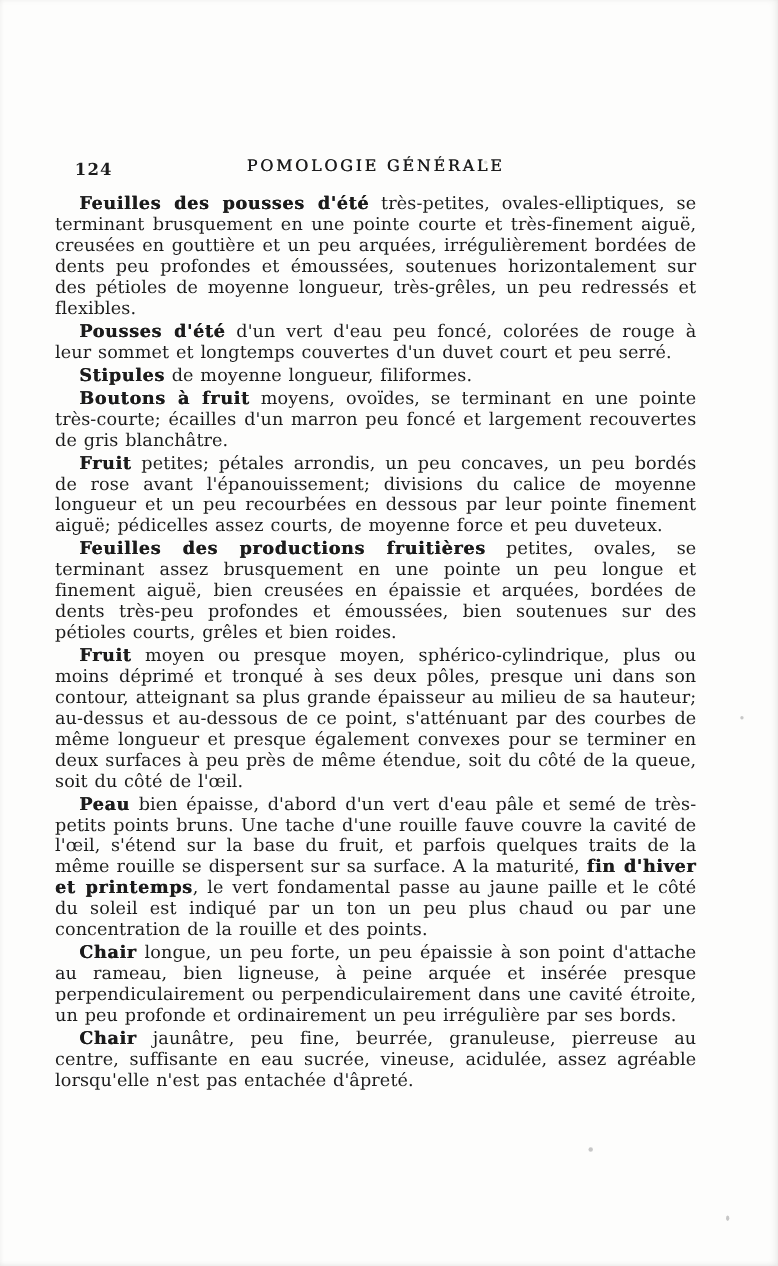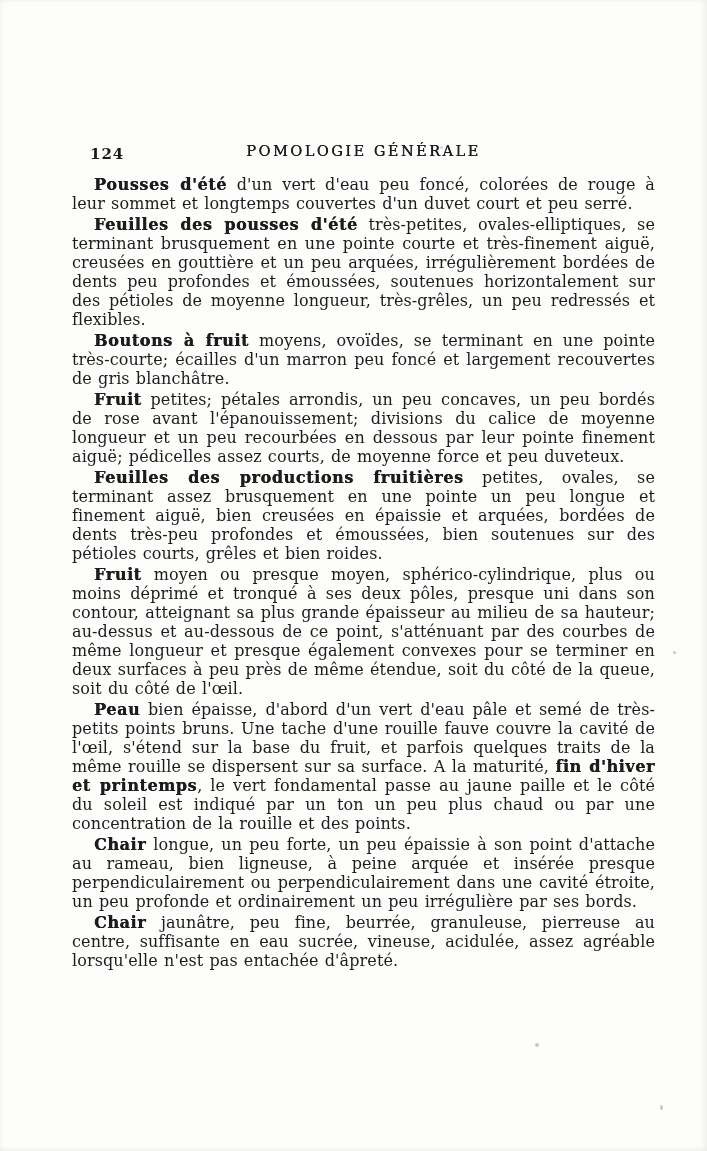--- a/index.html
+++ b/index.html
@@ -15,21 +15,21 @@
   .page{
     position:relative;
     width:707px;height:1151px;
     background:var(--paper);
     color:var(--ink);
     box-shadow:inset -3px 0 6px rgba(0,0,0,0.05), inset 0 -2px 4px rgba(0,0,0,0.03), inset 2px 0 4px rgba(0,0,0,0.02);
     overflow:hidden;
   }
   .text-block{
     position:absolute;
-    left:72px;top:143px;
+    left:50px;top:143px;
     width:583px;
   }
   .header{
     position:relative;
     height:22px;
     margin-bottom:10px;
   }
   .folio{
     position:absolute;
     left:18px;top:2px;
@@ -72,22 +72,23 @@
 </head>
 <body>
 
 <div class="page">
   <div class="text-block">
     <div class="header">
       <span class="folio">124</span>
       <span class="running-title">POMOLOGIE GÉNÉRALE</span>
     </div>
     <div class="body-text" id="paragraphs">
+        <p><b>Feuilles des pousses d'été</b><span> très-petites, ovales-elliptiques, se terminant brusquement en une pointe courte et très-finement aiguë, creusées en gouttière et un peu arquées, irrégulièrement bordées de dents peu profondes et émoussées, soutenues horizontalement sur des pétioles de moyenne longueur, très-grêles, un peu redressés et flexibles.</span></p>
         <p><b>Pousses d'été</b><span> d'un vert d'eau peu foncé, colorées de rouge à leur sommet et longtemps couvertes d'un duvet court et peu serré.</span></p>
-        <p><b>Feuilles des pousses d'été</b><span> très-petites, ovales-elliptiques, se terminant brusquement en une pointe courte et très-finement aiguë, creusées en gouttière et un peu arquées, irrégulièrement bordées de dents peu profondes et émoussées, soutenues horizontalement sur des pétioles de moyenne longueur, très-grêles, un peu redressés et flexibles.</span></p>
+        <p><b>Stipules</b><span> de moyenne longueur, filiformes.</span></p>
         <p><b>Boutons à fruit</b><span> moyens, ovoïdes, se terminant en une pointe très-courte; écailles d'un marron peu foncé et largement recouvertes de gris blanchâtre.</span></p>
         <p><b>Fruit</b><span> petites; pétales arrondis, un peu concaves, un peu bordés de rose avant l'épanouissement; divisions du calice de moyenne longueur et un peu recourbées en dessous par leur pointe finement aiguë; pédicelles assez courts, de moyenne force et peu duveteux.</span></p>
         <p><b>Feuilles des productions fruitières</b><span> petites, ovales, se terminant assez brusquement en une pointe un peu longue et finement aiguë, bien creusées en épaissie et arquées, bordées de dents très-peu profondes et émoussées, bien soutenues sur des pétioles courts, grêles et bien roides.</span></p>
         <p><b>Fruit</b><span> moyen ou presque moyen, sphérico-cylindrique, plus ou moins déprimé et tronqué à ses deux pôles, presque uni dans son contour, atteignant sa plus grande épaisseur au milieu de sa hauteur; au-dessus et au-dessous de ce point, s'atténuant par des courbes de même longueur et presque également convexes pour se terminer en deux surfaces à peu près de même étendue, soit du côté de la queue, soit du côté de l'œil.</span></p>
         <p><b>Peau</b><span> bien épaisse, d'abord d'un vert d'eau pâle et semé de très-petits points bruns. Une tache d'une rouille fauve couvre la cavité de l'œil, s'étend sur la base du fruit, et parfois quelques traits de la même rouille se dispersent sur sa surface. A la maturité, </span><b>fin d'hiver et printemps</b><span>, le vert fondamental passe au jaune paille et le côté du soleil est indiqué par un ton un peu plus chaud ou par une concentration de la rouille et des points.</span></p>
         <p><b>Chair</b><span> longue, un peu forte, un peu épaissie à son point d'attache au rameau, bien ligneuse, à peine arquée et insérée presque perpendiculairement ou perpendiculairement dans une cavité étroite, un peu profonde et ordinairement un peu irrégulière par ses bords.</span></p>
         <p><b>Chair</b><span> jaunâtre, peu fine, beurrée, granuleuse, pierreuse au centre, suffisante en eau sucrée, vineuse, acidulée, assez agréable lorsqu'elle n'est pas entachée d'âpreté.</span></p>
       </div>
   </div>
   <div class="speck s1"></div>

